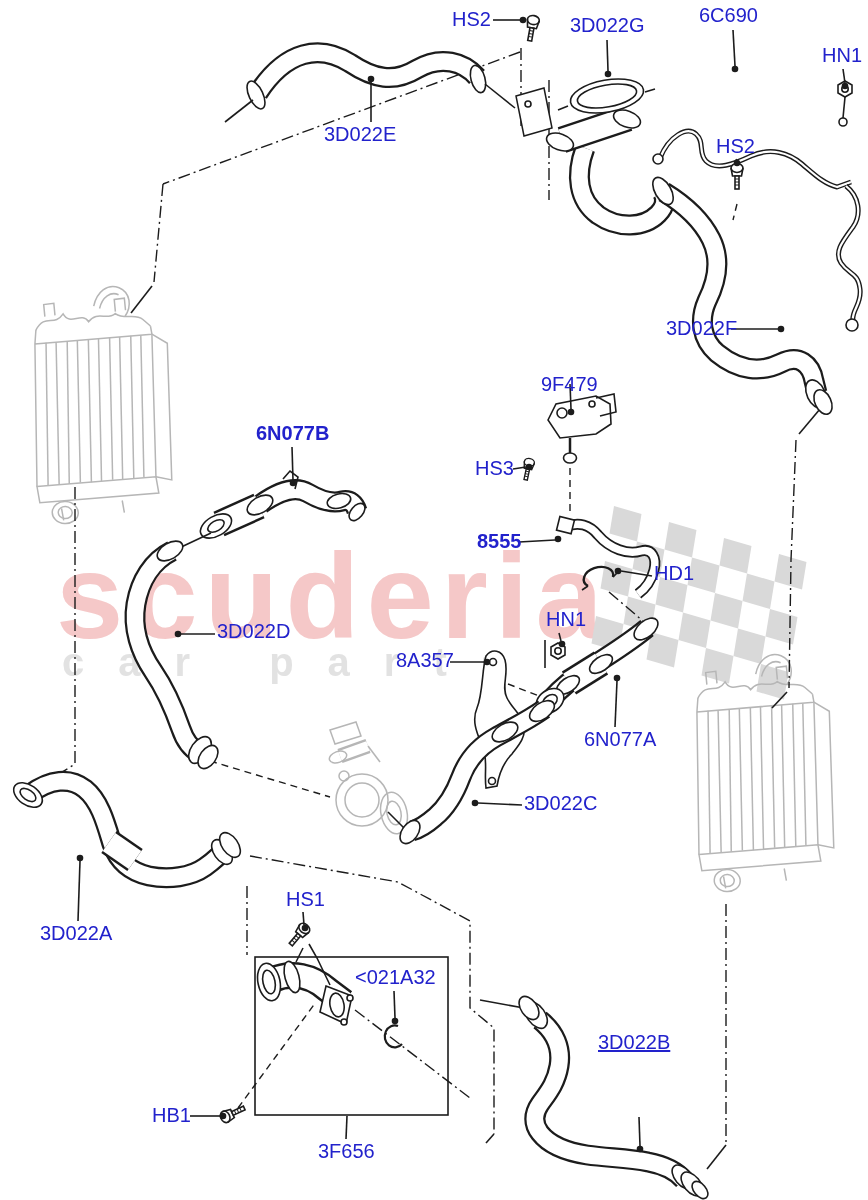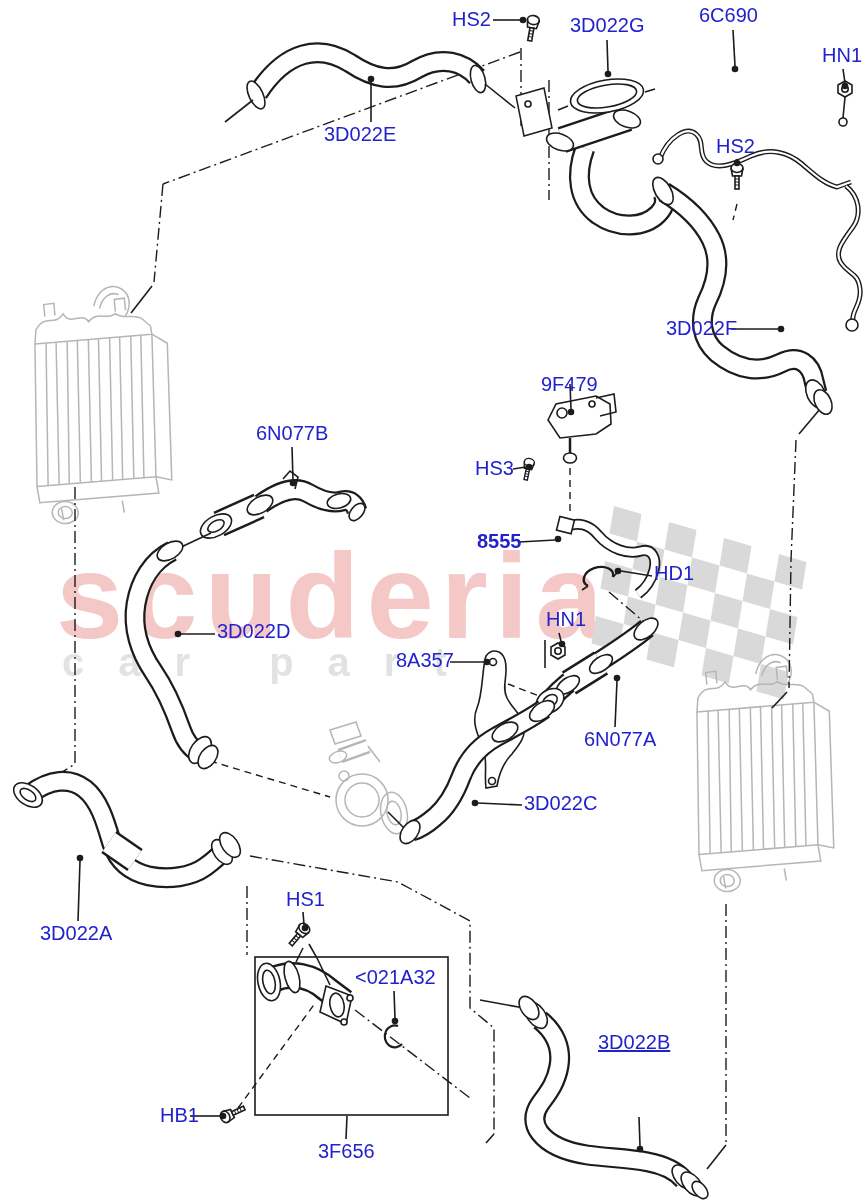--- a/index.html
+++ b/index.html
@@ -365,29 +365,29 @@
 <div id="labels">
       <div class="plabel" style="left: 452px; top: 9px;">HS2</div>
       <div class="plabel" style="left: 570px; top: 15px;">3D022G</div>
       <div class="plabel" style="left: 699px; top: 5px;">6C690</div>
       <div class="plabel" style="left: 822px; top: 45px;">HN1</div>
       <div class="plabel" style="left: 324px; top: 124px;">3D022E</div>
       <div class="plabel" style="left: 716px; top: 136px;">HS2</div>
       <div class="plabel" style="left: 666px; top: 318px;">3D022F</div>
       <div class="plabel" style="left: 541px; top: 360px; margin-top: 14px;">9F479</div>
       <div class="plabel" style="left: 475px; top: 458px; text-align: right;">HS3</div>
-      <div class="plabel" style="left: 256px; top: 423px;">6N077B</div>
+      <div class="plabel" style="left: 256px; top: 423px; font-weight: bold;">6N077B</div>
       <div class="plabel" style="left: 477px; top: 531px; font-weight: bold;">8555</div>
       <div class="plabel" style="left: 654px; top: 563px;">HD1</div>
       <div class="plabel" style="left: 546px; top: 609px;">HN1</div>
       <div class="plabel" style="left: 217px; top: 621px;">3D022D</div>
       <div class="plabel" style="left: 396px; top: 650px;">8A357</div>
       <div class="plabel" style="left: 584px; top: 729px;">6N077A</div>
       <div class="plabel" style="left: 524px; top: 793px;">3D022C</div>
       <div class="plabel" style="left: 40px; top: 923px;">3D022A</div>
       <div class="plabel" style="left: 286px; top: 889px;">HS1</div>
       <div class="plabel" style="left: 355px; top: 967px;">&lt;021A32</div>
-      <div class="plabel" style="left: 152px; top: 1105px; margin-left: 8px;">HB1</div>
+      <div class="plabel" style="left: 152px; top: 1105px;">HB1</div>
       <div class="plabel" style="left: 318px; top: 1141px; text-align: right;">3F656</div>
       <div class="plabel" style="left: 598px; top: 1032px; text-decoration: underline;">3D022B</div>
     </div>
 
 </div>
 
 </body></html>

